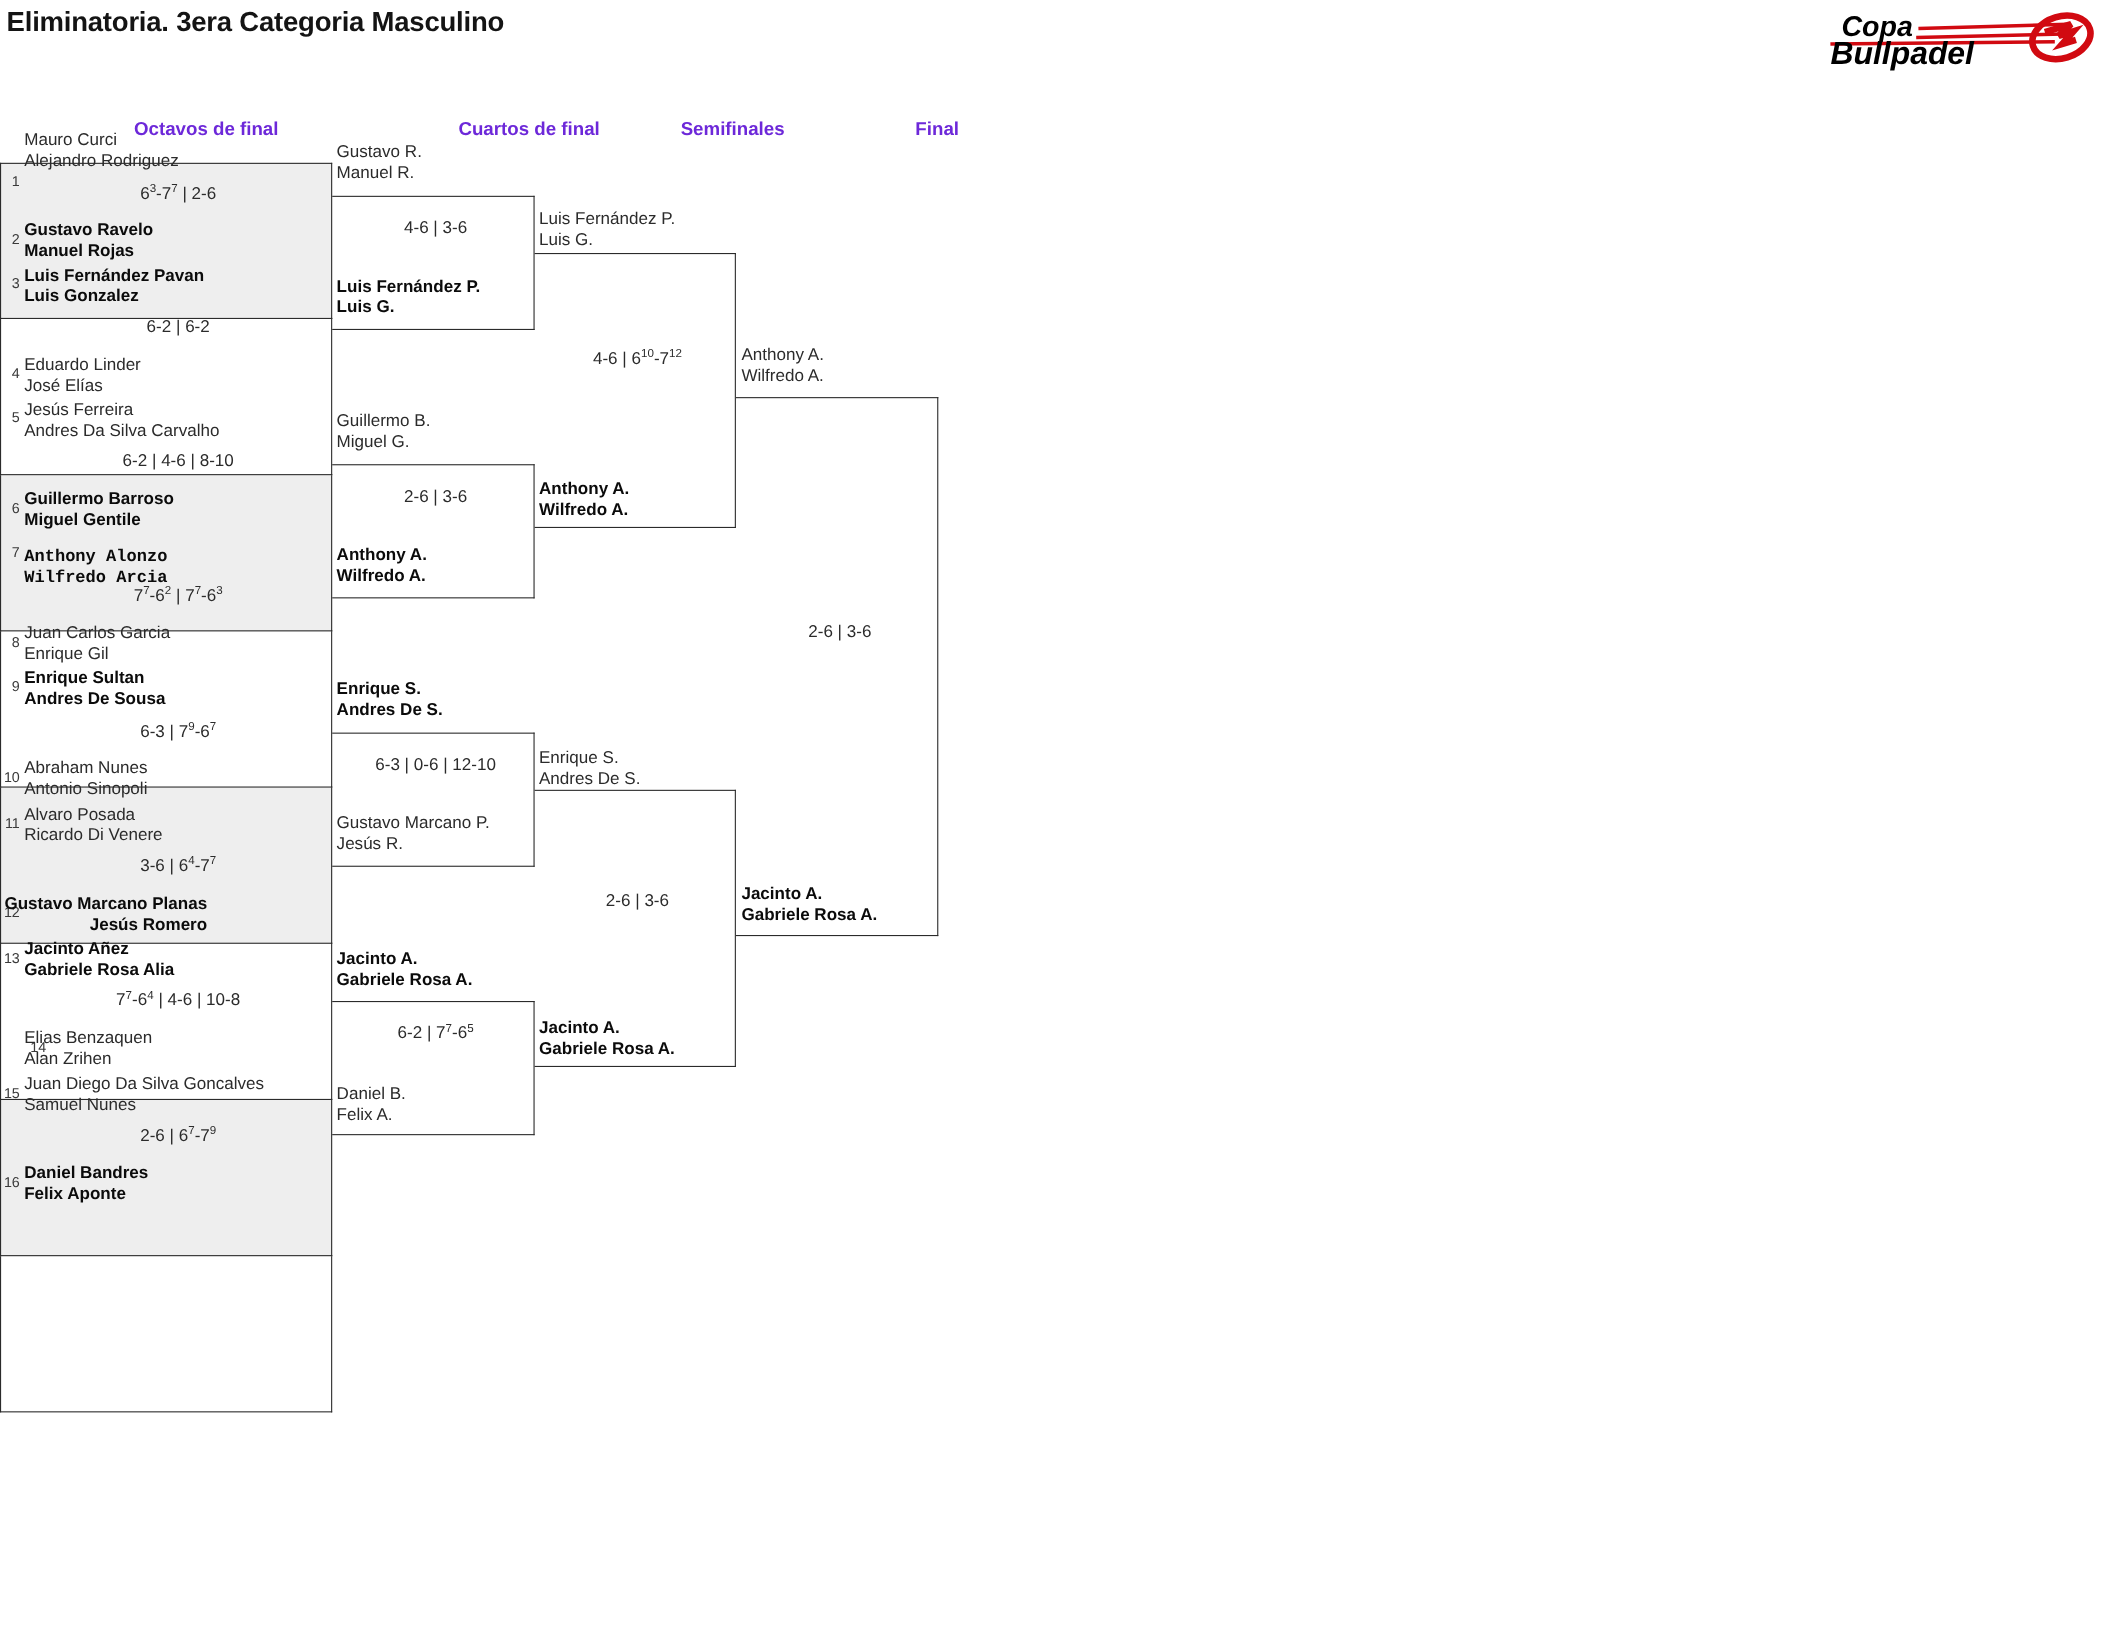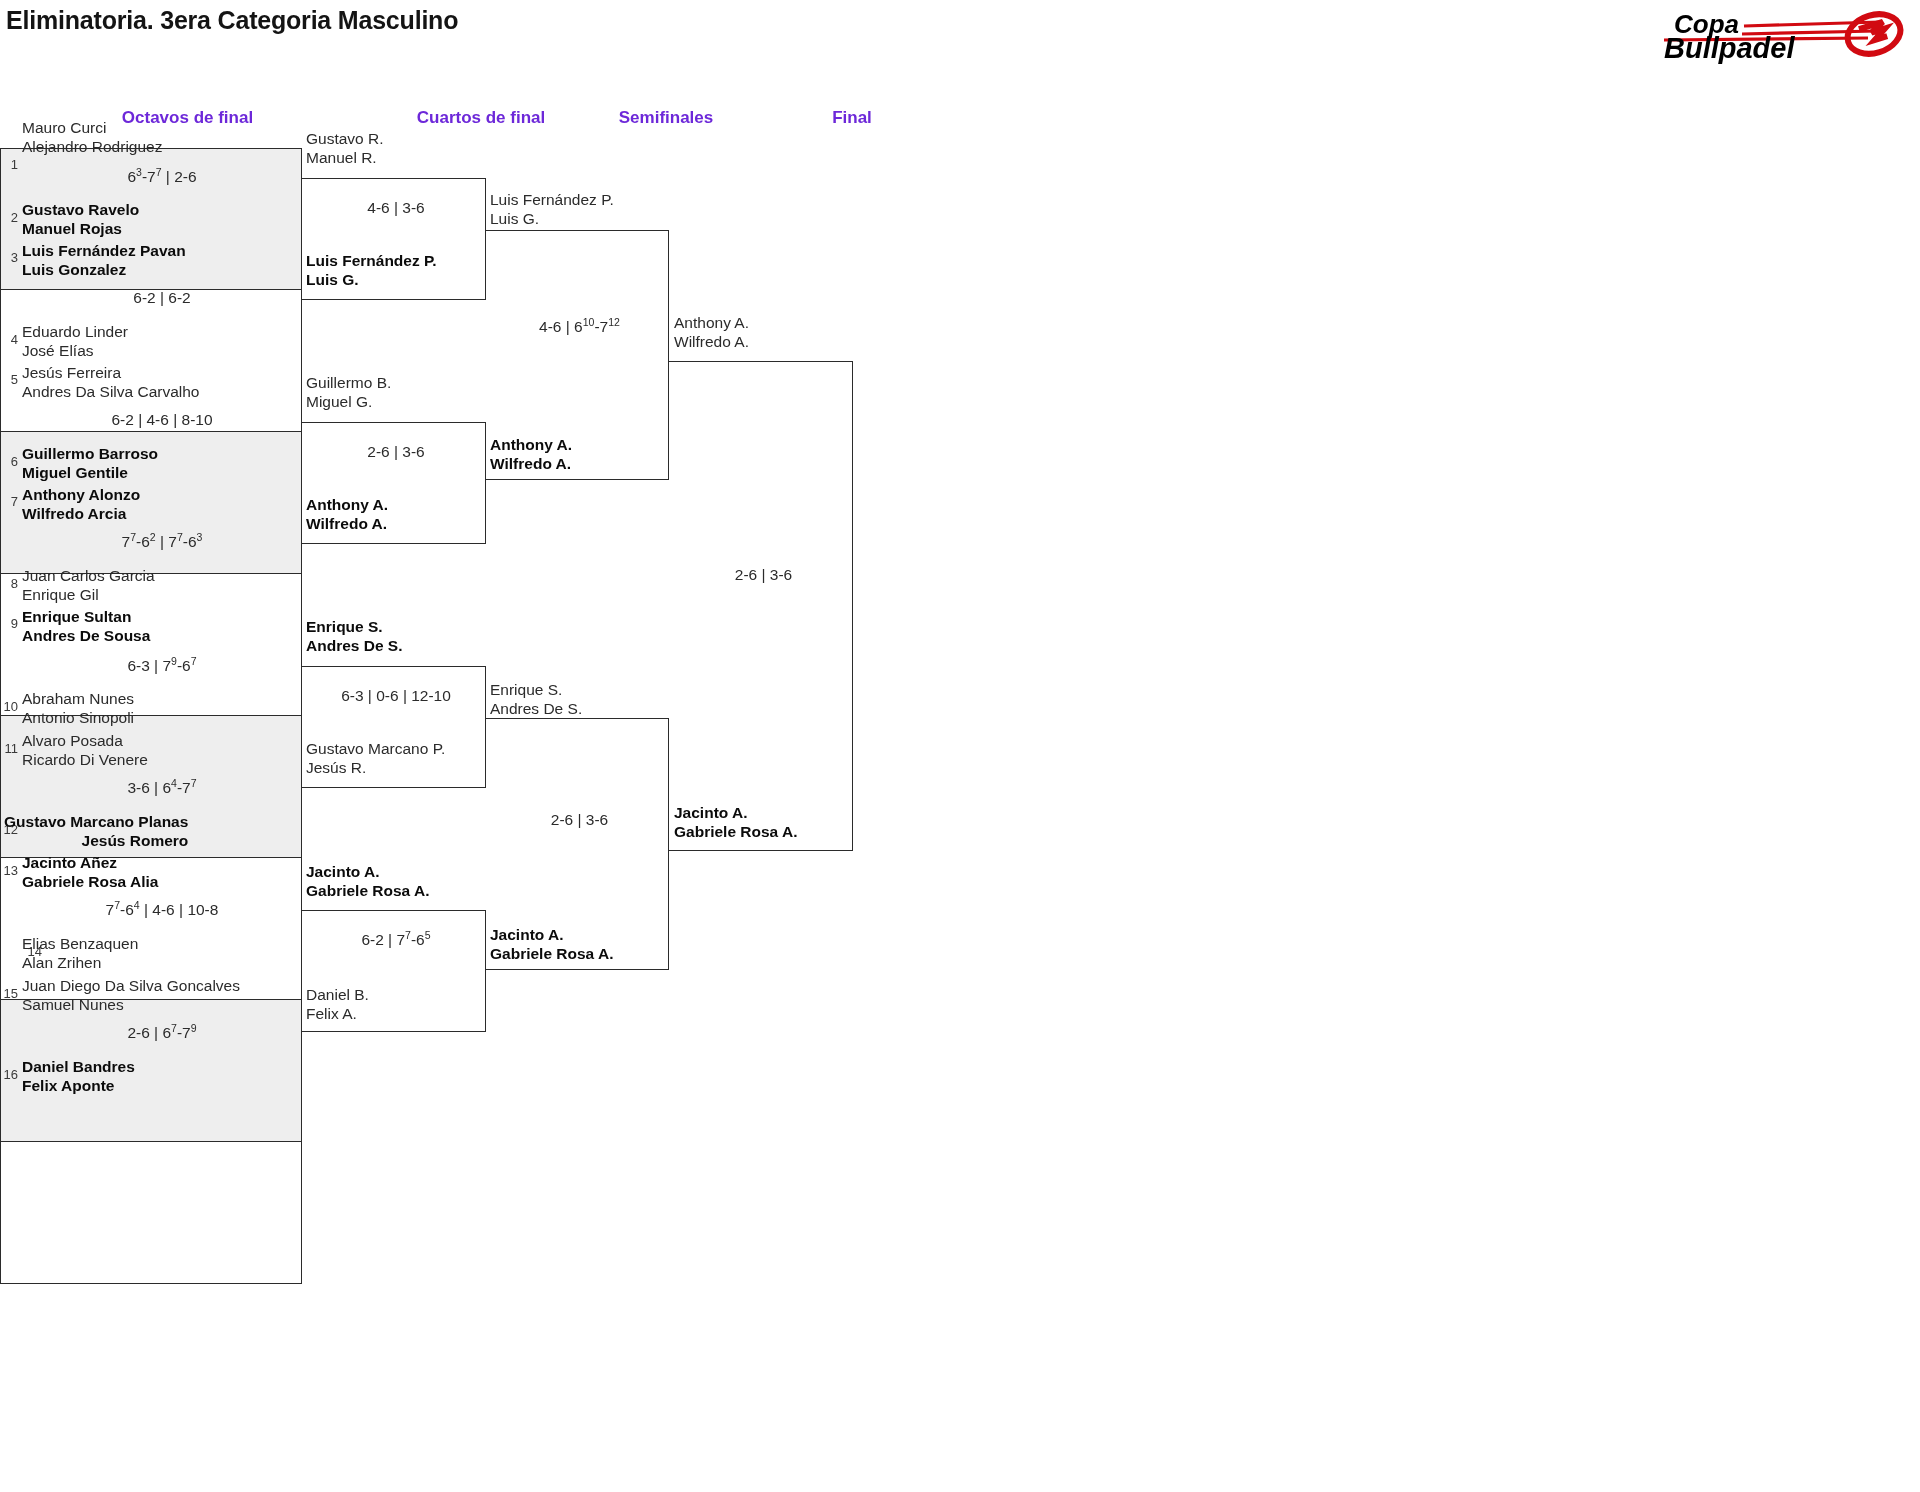--- a/index.html
+++ b/index.html
@@ -178,21 +178,21 @@
     <span class="ln">Andres Da Silva Carvalho</span>
   </div>
   <div class="score" style="left:22px; top:411px; width:280px;"><span>6-2 | 4-6 | 8-10</span></div>
   <div class="seedno" style="left:0px; top:454px;">6</div>
   <div class="cell win" style="left:22px; top:444px;">
     <span class="ln">Guillermo Barroso</span>
     <span class="ln">Miguel Gentile</span>
   </div>
 
   <div class="seedno" style="left:0px; top:494px;">7</div>
-  <div class="cell win" style="left:22px; top:485px;">
+  <div class="cell win" style="left:22px; top:497px;font-family:Liberation Mono, monospace;">
     <span class="ln">Anthony Alonzo</span>
     <span class="ln">Wilfredo Arcia</span>
   </div>
   <div class="score" style="left:22px; top:533px; width:280px;"><span>7<sup>7</sup>-6<sup>2</sup> | 7<sup>7</sup>-6<sup>3</sup></span></div>
   <div class="seedno" style="left:0px; top:576px;">8</div>
   <div class="cell" style="left:22px; top:566px;">
     <span class="ln">Juan Carlos Garcia</span>
     <span class="ln">Enrique Gil</span>
   </div>
 

